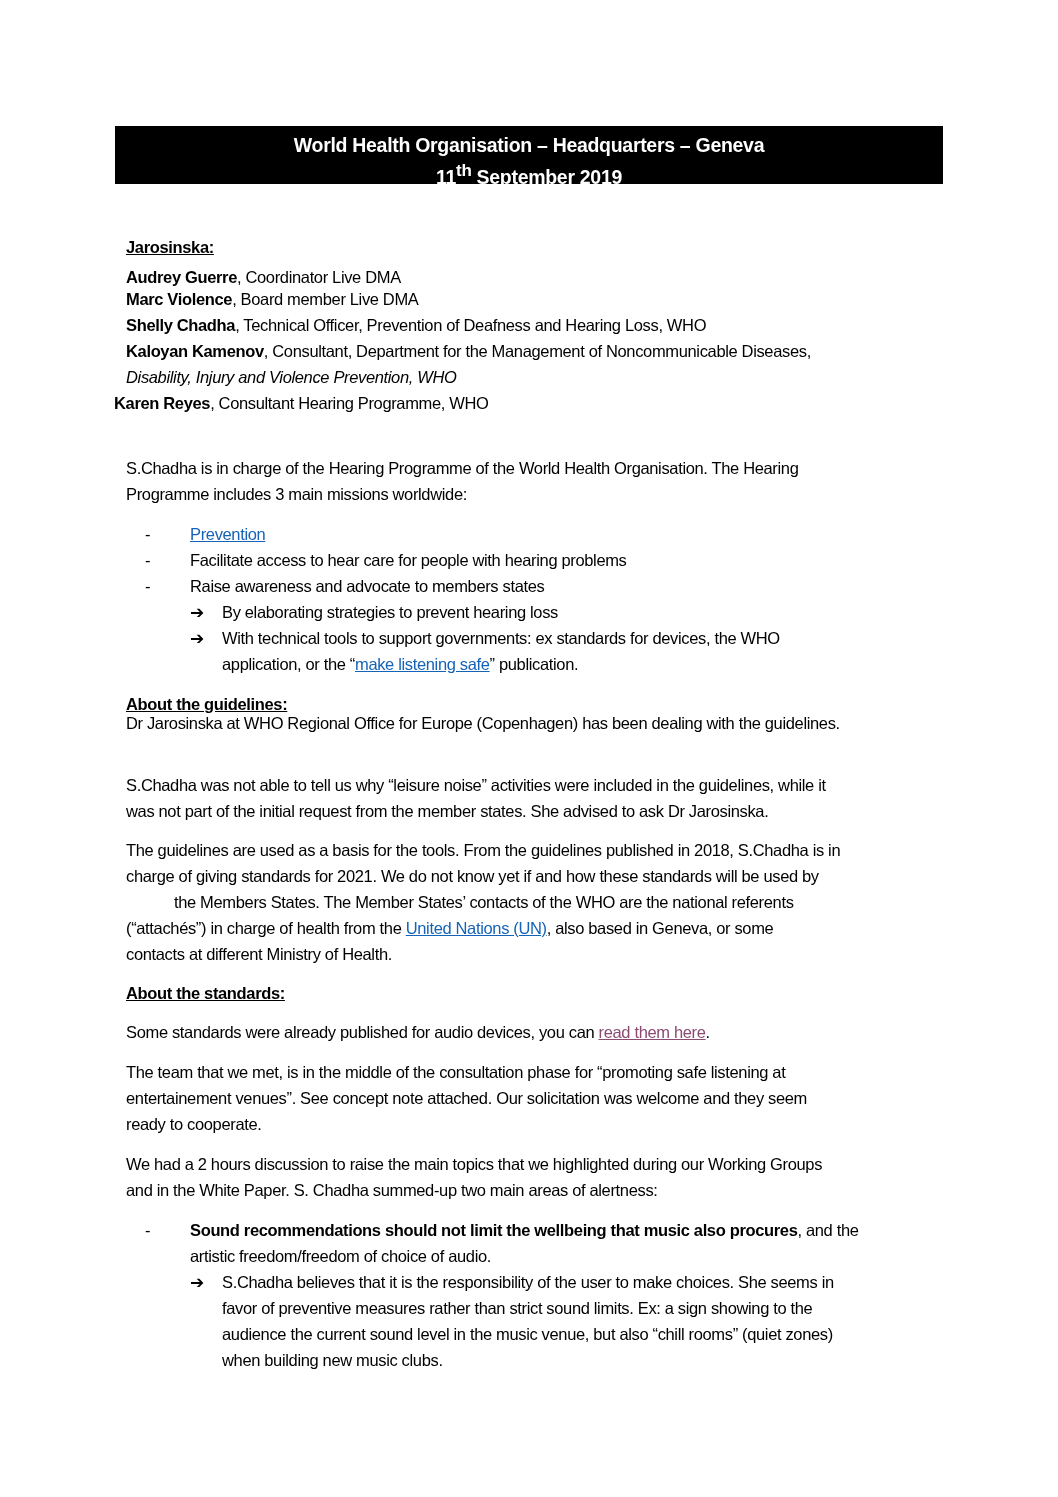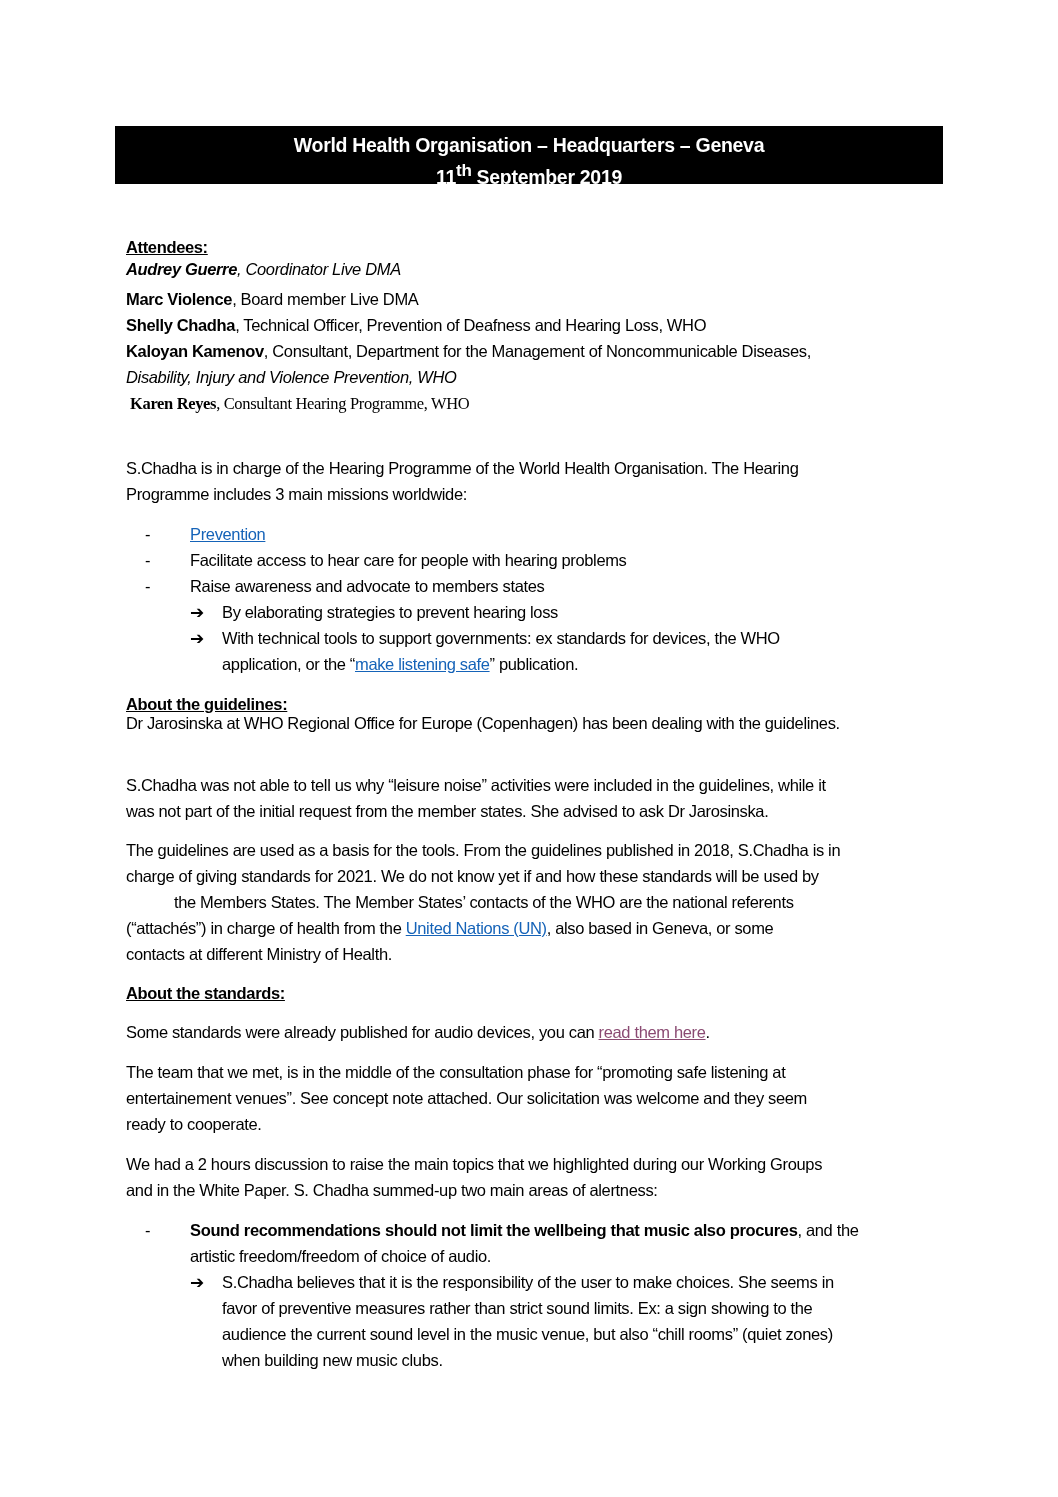--- a/index.html
+++ b/index.html
@@ -24,27 +24,27 @@
   .arrow { position: absolute; font-size: 17px; font-weight: bold; }
 </style>
 </head>
 <body>
 
 <div class="header-box">
   <div class="line1">World Health Organisation – Headquarters – Geneva</div>
   <div class="line2"><span>11</span><sup>th</sup><span> September 2019</span></div>
 </div>
 
-<div class="abs" style="left:126px; top:238px;"><b class="u">Attendees:</b></div>
-<div class="abs" style="left:126px; top:260px;font-style:italic;"><b>Audrey Guerre</b><span>, Coordinator Live DMA</span></div>
+<div class="abs" style="left:126px; top:238px;"><b class="u">Jarosinska:</b></div>
+<div class="abs" style="left:126px; top:268px;"><b>Audrey Guerre</b><span>, Coordinator Live DMA</span></div>
 <div class="abs" style="left:126px; top:290px;"><b>Marc Violence</b><span>, Board member Live DMA</span></div>
 <div class="abs" style="left:126px; top:316px;"><b>Shelly Chadha</b><span>, Technical Officer, Prevention of Deafness and Hearing Loss, WHO</span></div>
 <div class="abs" style="left:126px; top:342px;"><b>Kaloyan Kamenov</b><span>, Consultant, Department for the Management of Noncommunicable Diseases,</span></div>
 <div class="abs" style="left:126px; top:368px;font-style:italic;">Disability, Injury and Violence Prevention, WHO</div>
-<div class="abs" style="left:130px; top:394px;font-family:Liberation Serif, serif;"><b>Karen Reyes</b><span>, Consultant Hearing Programme, WHO</span></div>
+<div class="abs" style="left:114px; top:394px;"><b>Karen Reyes</b><span>, Consultant Hearing Programme, WHO</span></div>
 
 <div class="abs" style="left:126px; top:459px;">S.Chadha is in charge of the Hearing Programme of the World Health Organisation. The Hearing</div>
 <div class="abs" style="left:126px; top:485px;">Programme includes 3 main missions worldwide:</div>
 
 <div class="abs" style="left:145px; top:525px;">-</div>
 <div class="abs" style="left:190px; top:525px;"><a class="link">Prevention</a></div>
 <div class="abs" style="left:145px; top:551px;">-</div>
 <div class="abs" style="left:190px; top:551px;">Facilitate access to hear care for people with hearing problems</div>
 <div class="abs" style="left:145px; top:577px;">-</div>
 <div class="abs" style="left:190px; top:577px;">Raise awareness and advocate to members states</div>

